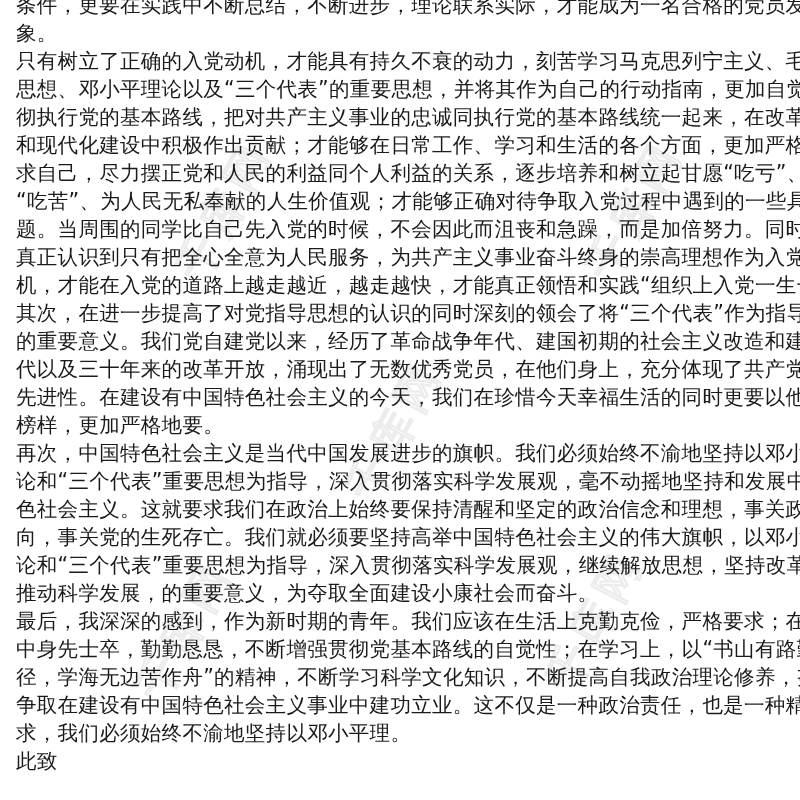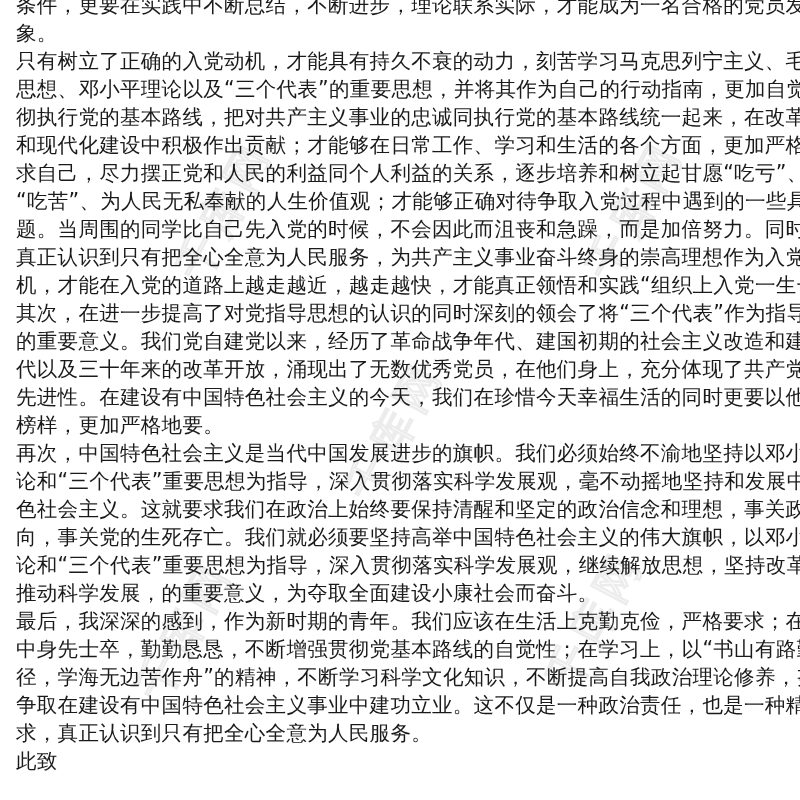--- a/index.html
+++ b/index.html
@@ -84,16 +84,16 @@
     <span class="line">再次，中国特色社会主义是当代中国发展进步的旗帜。我们必须始终不渝地坚持以邓小平理</span>
     <span class="line">论和“三个代表”重要思想为指导，深入贯彻落实科学发展观，毫不动摇地坚持和发展中国特</span>
     <span class="line">色社会主义。这就要求我们在政治上始终要保持清醒和坚定的政治信念和理想，事关政治方</span>
     <span class="line">向，事关党的生死存亡。我们就必须要坚持高举中国特色社会主义的伟大旗帜，以邓小平理</span>
     <span class="line">论和“三个代表”重要思想为指导，深入贯彻落实科学发展观，继续解放思想，坚持改革开放，</span>
     <span class="line">推动科学发展，的重要意义，为夺取全面建设小康社会而奋斗。</span>
     <span class="line">最后，我深深的感到，作为新时期的青年。我们应该在生活上克勤克俭，严格要求；在工作</span>
     <span class="line">中身先士卒，勤勤恳恳，不断增强贯彻党基本路线的自觉性；在学习上，以“书山有路勤为</span>
     <span class="line">径，学海无边苦作舟”的精神，不断学习科学文化知识，不断提高自我政治理论修养，努力</span>
     <span class="line">争取在建设有中国特色社会主义事业中建功立业。这不仅是一种政治责任，也是一种精神追</span>
-    <span class="line">求，真正认识到只有把全心全意为人民服务。</span>
+    <span class="line">求，我们必须始终不渝地坚持以邓小平理。</span>
     <span class="line">此致</span>
   </div>
 </div>
 
 </body></html>

